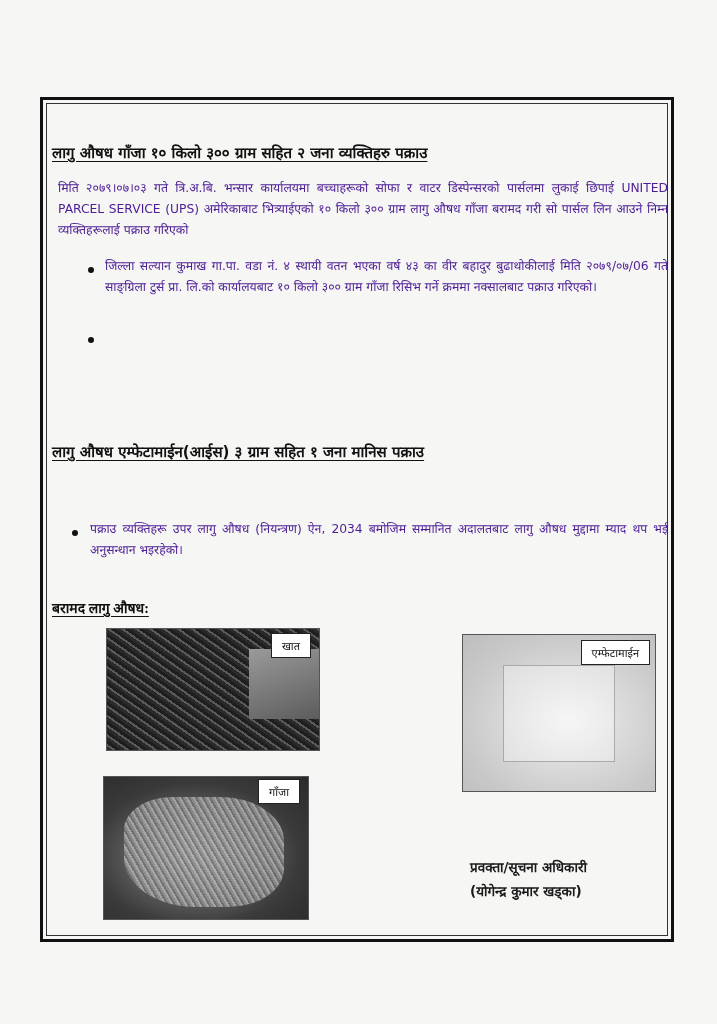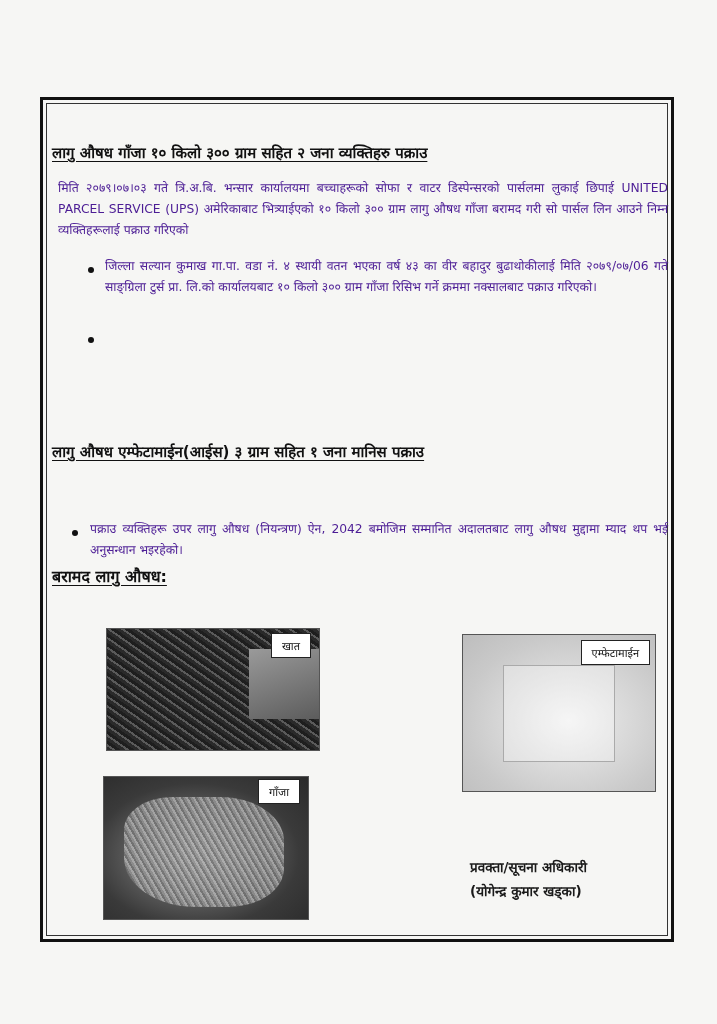--- a/index.html
+++ b/index.html
@@ -57,23 +57,23 @@
   <div class="para" style="left:58px; top:178px; width:610px;">मिति २०७९।०७।०३ गते त्रि.अ.बि. भन्सार कार्यालयमा बच्चाहरूको सोफा र वाटर डिस्पेन्सरको पार्सलमा लुकाई छिपाई UNITED PARCEL SERVICE (UPS) अमेरिकाबाट भित्र्याईएको १० किलो ३०० ग्राम लागु औषध गाँजा बरामद गरी सो पार्सल लिन आउने निम्न व्यक्तिहरूलाई पक्राउ गरिएको</div>
 
   <span class="bullet-dot" style="left:88px; top:267px;"></span>
   <div class="para" style="left:105px; top:256px; width:563px;">जिल्ला सल्यान कुमाख गा.पा. वडा नं. ४ स्थायी वतन भएका वर्ष ४३ का वीर बहादुर बुढाथोकीलाई मिति २०७९/०७/06 गते साङ्ग्रिला टुर्स प्रा. लि.को कार्यालयबाट १० किलो ३०० ग्राम गाँजा रिसिभ गर्ने क्रममा नक्सालबाट पक्राउ गरिएको।</div>
 
   <span class="bullet-dot" style="left:88px; top:337px;"></span>
 
   <div class="heading" style="top:397px;margin-top:44px;">लागु औषध एम्फेटामाईन(आईस) ३ ग्राम सहित १ जना मानिस पक्राउ</div>
 
   <span class="bullet-dot" style="left:72px; top:530px;"></span>
-  <div class="para" style="left:90px; top:519px; width:578px;">पक्राउ व्यक्तिहरू उपर लागु औषध (नियन्त्रण) ऐन, 2042 बमोजिम सम्मानित अदालतबाट लागु औषध मुद्दामा म्याद थप भई अनुसन्धान भइरहेको।</div>
+  <div class="para" style="left:90px; top:519px; width:578px;">पक्राउ व्यक्तिहरू उपर लागु औषध (नियन्त्रण) ऐन, 2034 बमोजिम सम्मानित अदालतबाट लागु औषध मुद्दामा म्याद थप भई अनुसन्धान भइरहेको।</div>
 
-  <div class="heading" style="top:565px; font-size:16px;">बरामद लागु औषध:</div>
+  <div class="heading" style="top:598px; font-size:14px;font-family:Liberation Serif, serif;">बरामद लागु औषध:</div>
 
   <div class="photo" style="left:106px; top:628px; width:212px; height:121px;
        background:
          repeating-linear-gradient(35deg, #2a2a2a 0 3px, #5a5a5a 3px 5px, #1e1e1e 5px 8px),
          #333;">
     <div style="position:absolute; right:0; top:20px; width:70px; height:70px; background:linear-gradient(160deg,#9a9a9a,#5c5c5c);"></div>
     <div class="photo-label" style="right:8px; top:4px;">खात</div>
   </div>
 
   <div class="photo" style="left:462px; top:634px; width:192px; height:156px;

